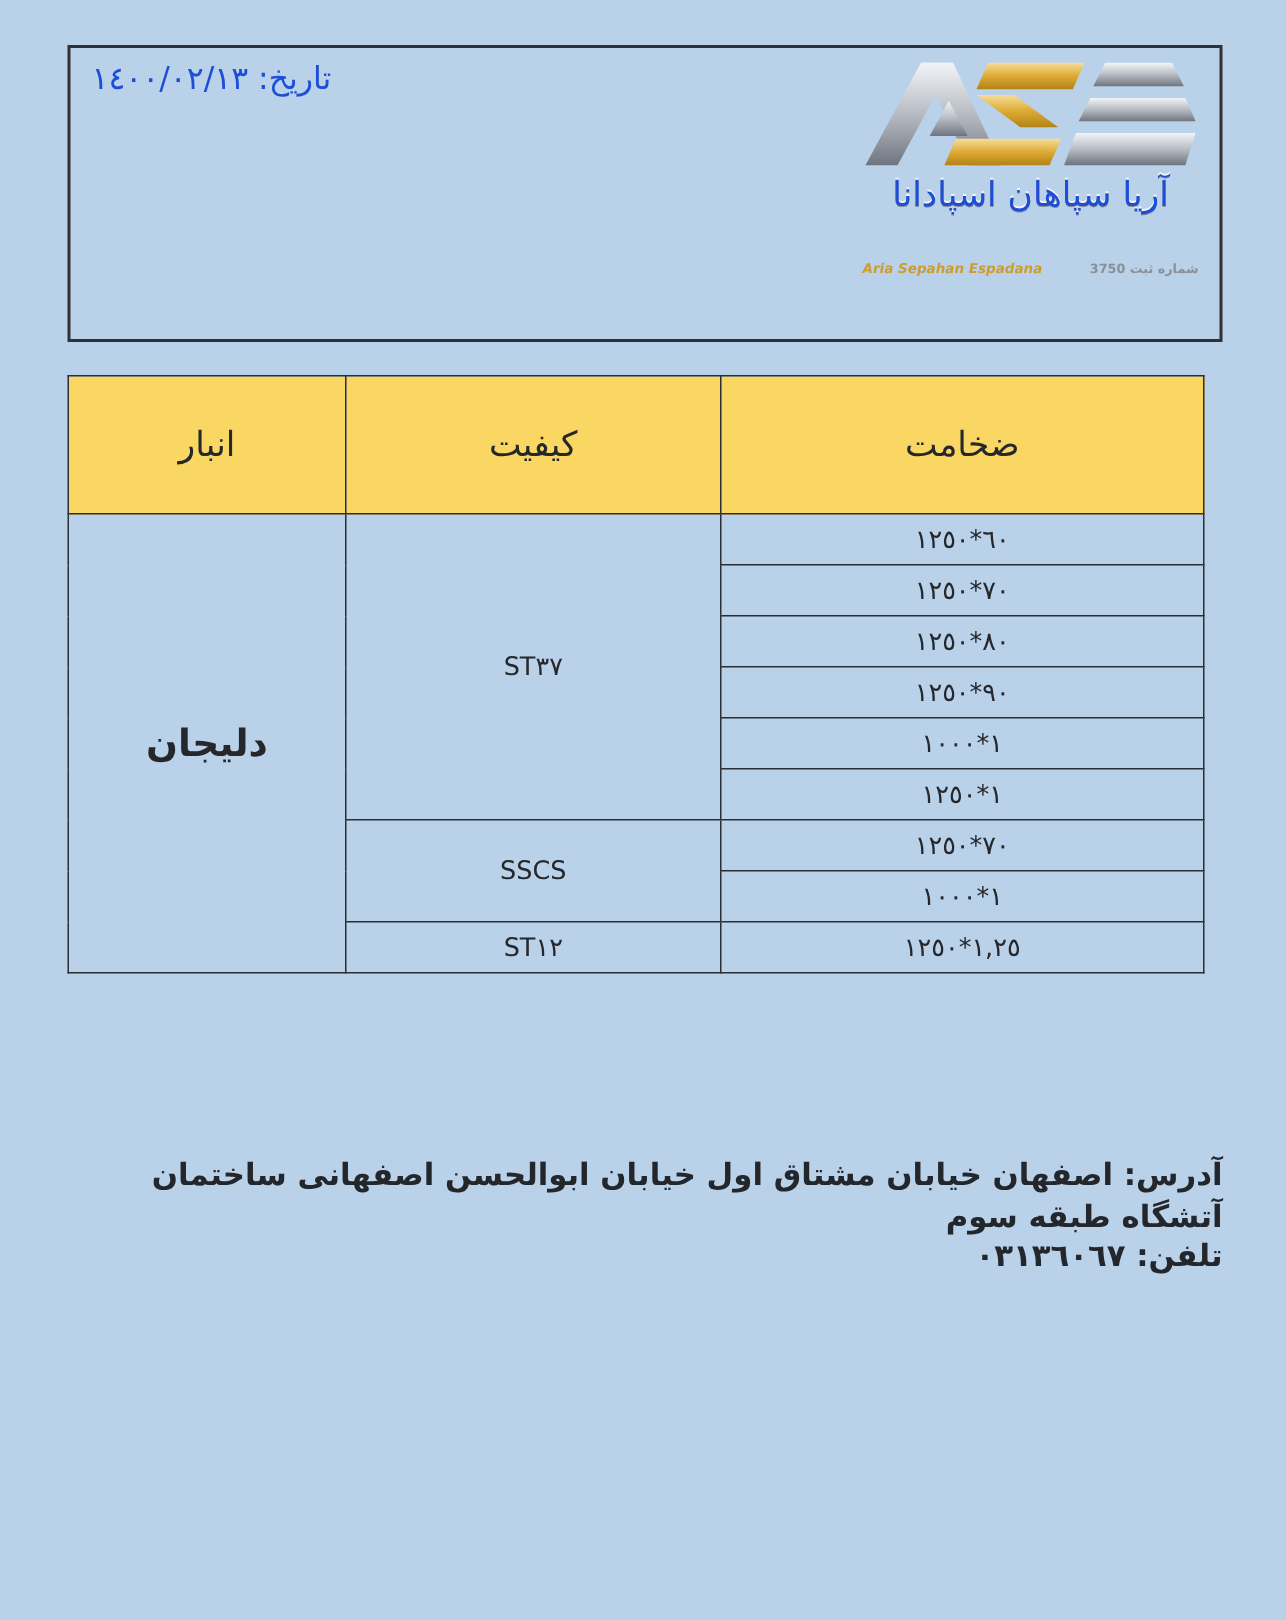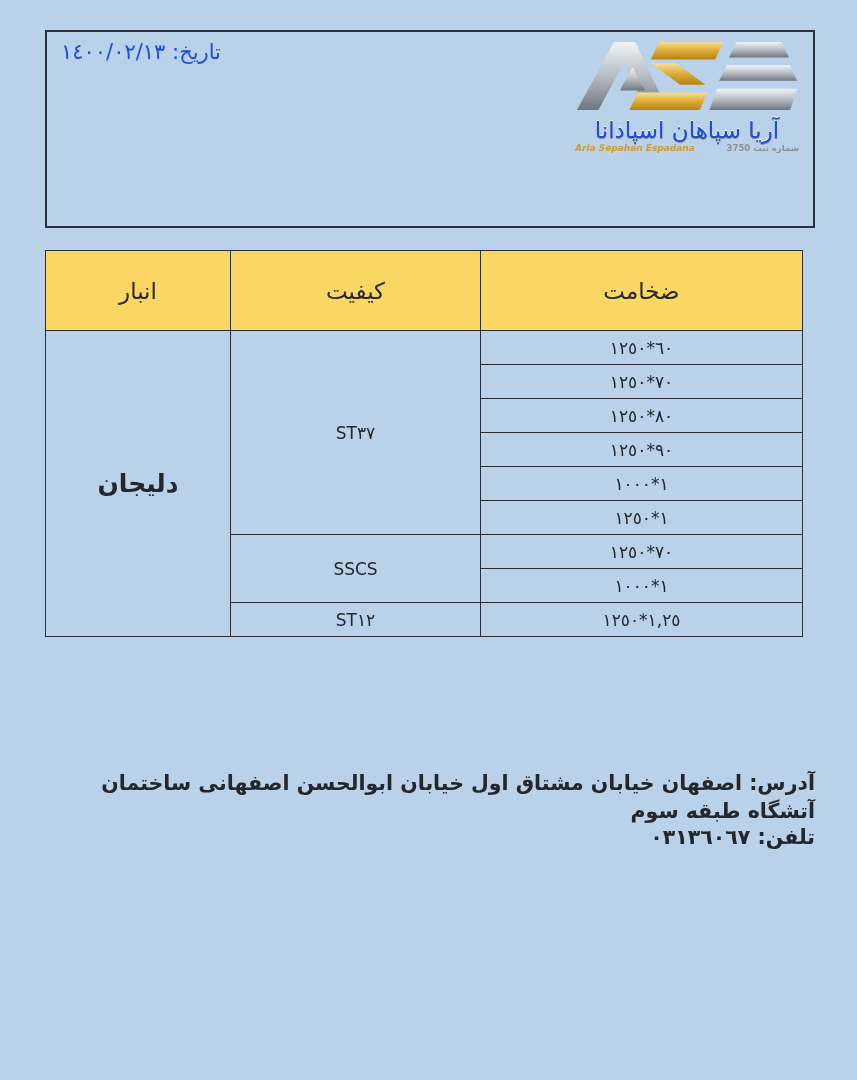--- a/index.html
+++ b/index.html
@@ -40,21 +40,21 @@
     letter-spacing: 1px;
     line-height: 1.05;
     white-space: nowrap;
   }
   .logo-sub {
     display: flex; justify-content: space-between; align-items: baseline;
     margin-top: 1px; padding: 0 2px;
   }
   .logo-en {
     font-size: 9px; font-weight: bold; font-style: italic;
-    color: #cf9c2e; white-space: nowrap;
+    color: #cf9c2e; white-space: nowrap; margin-top: 32px;
   }
   .logo-reg {
     direction: rtl; font-size: 8.5px; font-weight: bold;
     color: #8b9097; white-space: nowrap;
   }
   
   table.inv {
     position: absolute; left: 45px; top: 250px;
     width: 757px;
     border-collapse: collapse;
@@ -63,21 +63,21 @@
   }
   table.inv col.c-thick { width: 322px; }
   table.inv col.c-qual  { width: 250px; }
   table.inv col.c-ware  { width: 185px; }
   table.inv th, table.inv td {
     border: 1.6px solid #2b2e33;
     text-align: center; vertical-align: middle;
   }
   table.inv th {
     background: #fad762;
-    height: 80px;
+    height: 92px;
     font-size: 23px; font-weight: normal;
   }
   table.inv td { height: 34px; }
   td.thick { direction: ltr; font-size: 17px; letter-spacing: 1px; }
   td.qual  { direction: ltr; font-size: 17px; }
   td.ware  { font-size: 25px; font-weight: bold; }
   
   .footer {
     position: absolute; left: 40px; right: 42px; top: 770px;
     direction: rtl; text-align: right;

